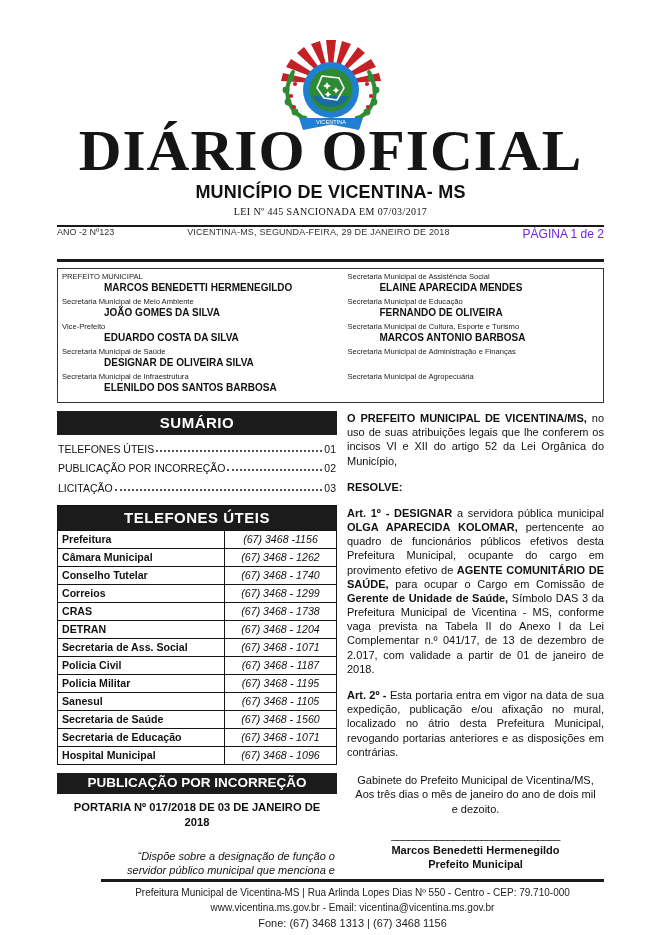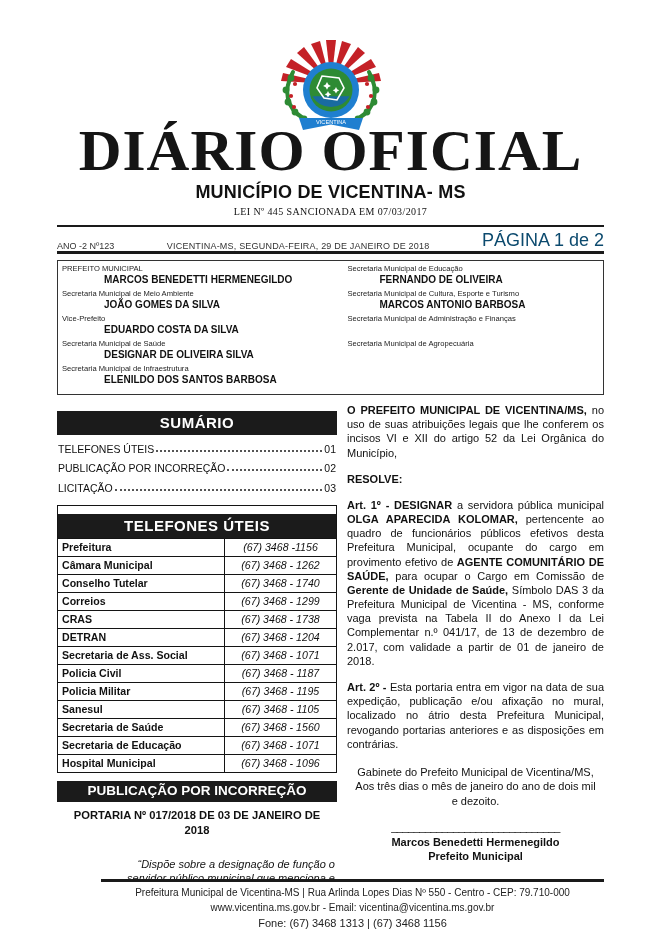--- a/index.html
+++ b/index.html
@@ -9,38 +9,38 @@
 
   
   .crest { width:120px; height:96px; margin:38px auto 0; display:block; }
   .main-title { font-family:"Liberation Serif", serif; font-weight:bold; font-size:57px;
                 letter-spacing:1px; text-align:center; margin-top:-12px; line-height:1.0; color:#151515;
                 transform:scaleX(1.04); transform-origin:center; white-space:nowrap; }
   .muni-line { text-align:center; font-size:18px; font-weight:bold; margin-top:3px; letter-spacing:.2px; }
   .law-line { text-align:center; font-family:"Liberation Serif", serif; font-size:10px; margin-top:3px; letter-spacing:.4px; }
 
   .rule-mid { height:2px; background:#1a1a1a; margin:8px 57px 0; }
-  .metabar { margin:0 57px; height:24px; display:flex; align-items:flex-end; justify-content:space-between; }
+  .metabar { margin:0 57px; height:32px; display:flex; align-items:flex-start; justify-content:space-between; }
   .metabar .ed { font-size:9px; color:#333; }
   .metabar .dt { font-size:9px; color:#333; letter-spacing:.2px; }
-  .metabar .pg { font-size:18px; color:#0c4a6e; }
+  .metabar .pg { font-size:12px; color:#6d28d9; }
   .rule-thick { height:3px; background:#1a1a1a; margin:0 57px; }
 
   
   .officials { margin:6px 57px 0; border:1.5px solid #333; display:grid;
                grid-template-columns:52% 48%; padding:3px 0 5px; }
   .off-entry .role { font-size:7.6px; color:#222; padding-left:4px; }
   .off-entry .name { font-size:10px; font-weight:bold; padding-left:46px; min-height:13px; margin:1px 0 2px; }
   .off-col.right .off-entry .role { padding-left:6px; }
   .off-col.right .off-entry .name { padding-left:38px; }
 
   
   .columns { margin:8px 57px 0; display:grid; grid-template-columns:280px 1fr; column-gap:10px; }
 
-  .black-bar { background:#1b1b1b; color:#fff; font-weight:bold; text-align:center;margin-top:8px; }
+  .black-bar { background:#1b1b1b; color:#fff; font-weight:bold; text-align:center; }
   .sumario-bar { font-size:15px; padding:3px 0 4px; letter-spacing:.5px; }
   .sum-item { display:flex; align-items:flex-end; font-size:10.5px; height:19.5px; padding:0 1px; }
   .sum-item .dots { flex:1; border-bottom:2px dotted #555; margin:0 2px 3px 2px; }
   .sum-item .pgn { padding-bottom:0; }
 
   .phones { border:1.5px solid #141414; margin-top:11px; }
   .phones-bar { font-size:15px; padding:3px 0 4px; letter-spacing:.5px; }
   .prow { display:grid; grid-template-columns:166px 1fr; border-top:1.5px solid #141414; }
   .prow .n { font-weight:bold; font-size:10.6px; padding:2px 4px 3px; }
   .prow .v { font-style:italic; font-size:10.6px; border-left:1.5px solid #141414; text-align:center; padding:2px 2px 3px; }
@@ -147,20 +147,24 @@
         <div class="role">Secretaria Municipal de Saúde</div>
         <div class="name">DESIGNAR DE OLIVEIRA SILVA</div>
       </div>
       <div class="off-entry">
         <div class="role">Secretaria Municipal de Infraestrutura</div>
         <div class="name">ELENILDO DOS SANTOS BARBOSA</div>
       </div>
     </div>
     <div class="off-col right">
       <div class="off-entry">
+        <div class="role">Secretaria Municipal de Assistência Social</div>
+        <div class="name">ELAINE APARECIDA MENDES</div>
+      </div>
+      <div class="off-entry">
         <div class="role">Secretaria Municipal de Educação</div>
         <div class="name">FERNANDO DE OLIVEIRA</div>
       </div>
       <div class="off-entry">
         <div class="role">Secretaria Municipal de Cultura, Esporte e Turismo</div>
         <div class="name">MARCOS ANTONIO BARBOSA</div>
       </div>
       <div class="off-entry">
         <div class="role">Secretaria Municipal de Administração e Finanças</div>
         <div class="name"></div>

